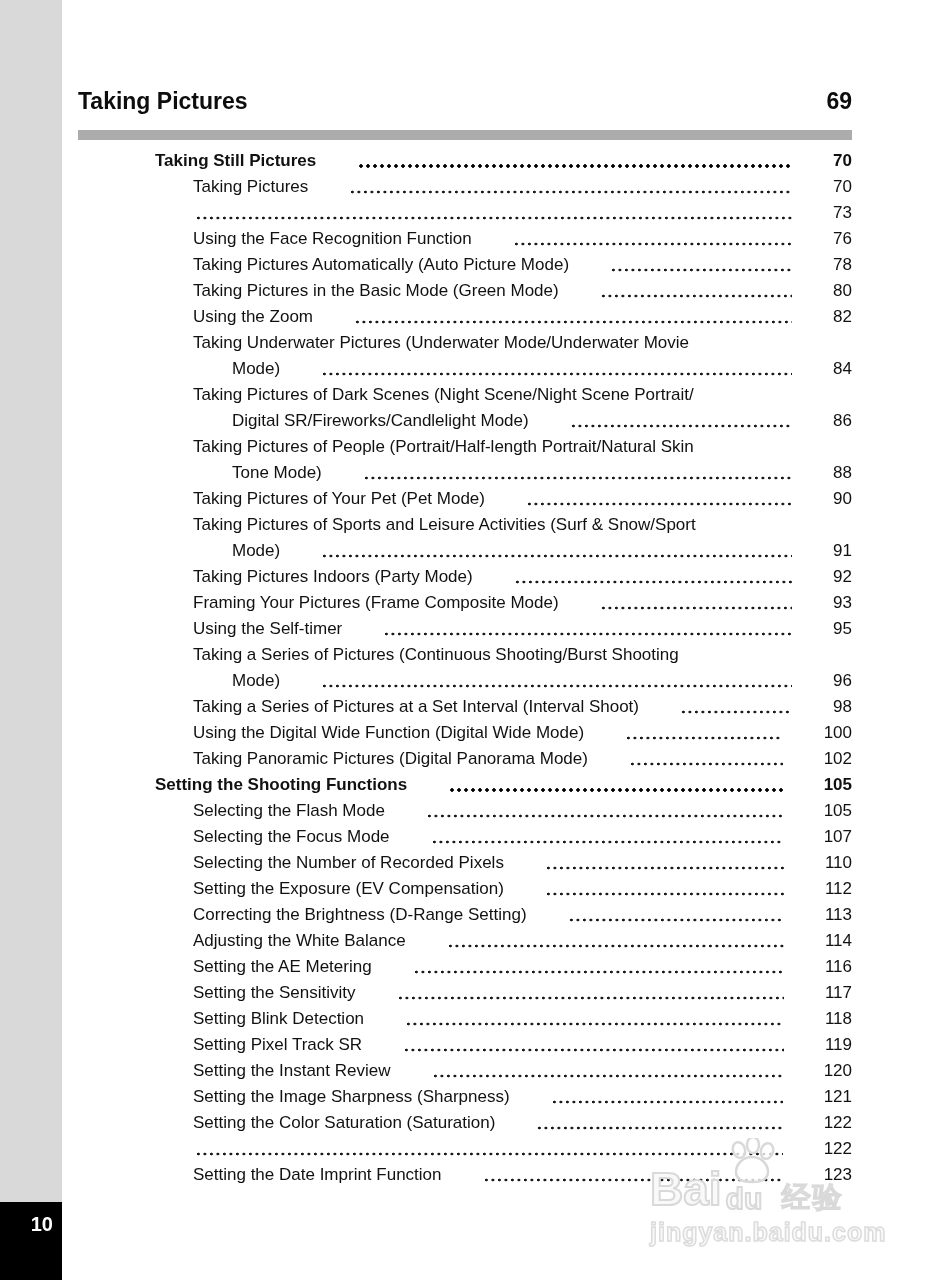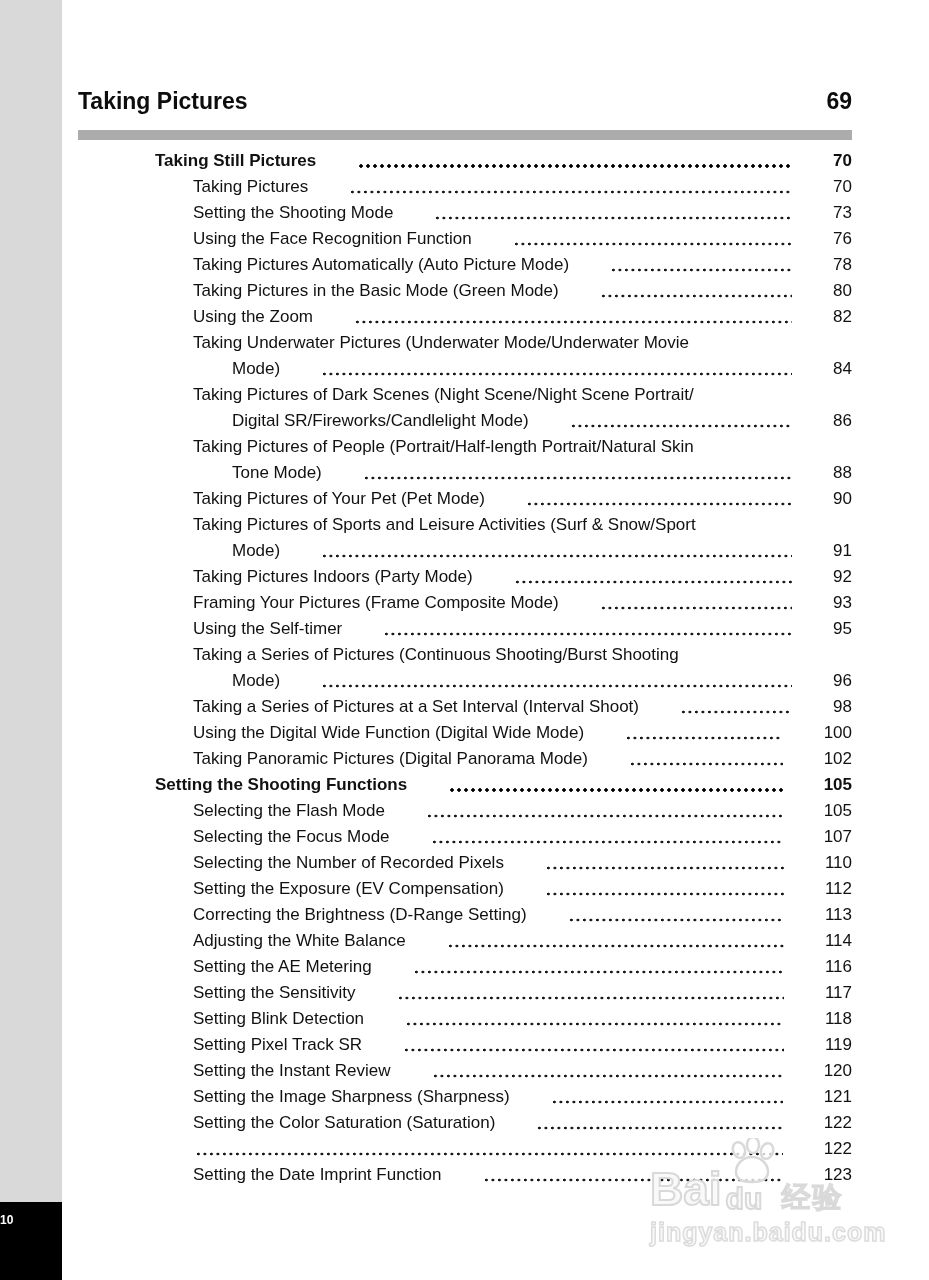--- a/index.html
+++ b/index.html
@@ -17,21 +17,22 @@
     width: 62px; height: 1280px;
     background: #d9d9d9;
   }
   .page-tab {
     position: absolute;
     left: 0; top: 1202px;
     width: 62px; height: 78px;
     background: #000000;
     color: #ffffff;
     font-weight: bold;
-    font-size: 12px;
+    font-size: 20px;
+    text-align: right;
     padding: 11px 9px 0 0;
   }
   .content {
     position: absolute;
     left: 78px; top: 0;
     width: 774px;
     margin-top: 42px;
   }
   .doc-header {
     margin-top: 46px;
@@ -143,21 +144,20 @@
         <span class="toc-text">Taking Still Pictures</span>
         <span class="toc-leader"></span>
         <span class="toc-page">70</span>
       </div>
       <div class="toc-row i2">
         <span class="toc-text">Taking Pictures</span>
         <span class="toc-leader"></span>
         <span class="toc-page">70</span>
       </div>
       <div class="toc-row i2">
-        <span class="toc-text">Setting the Shooting Mode</span>
         <span class="toc-leader"></span>
         <span class="toc-page">73</span>
       </div>
       <div class="toc-row i2">
         <span class="toc-text">Using the Face Recognition Function</span>
         <span class="toc-leader"></span>
         <span class="toc-page">76</span>
       </div>
       <div class="toc-row i2">
         <span class="toc-text">Taking Pictures Automatically (Auto Picture Mode)</span>

